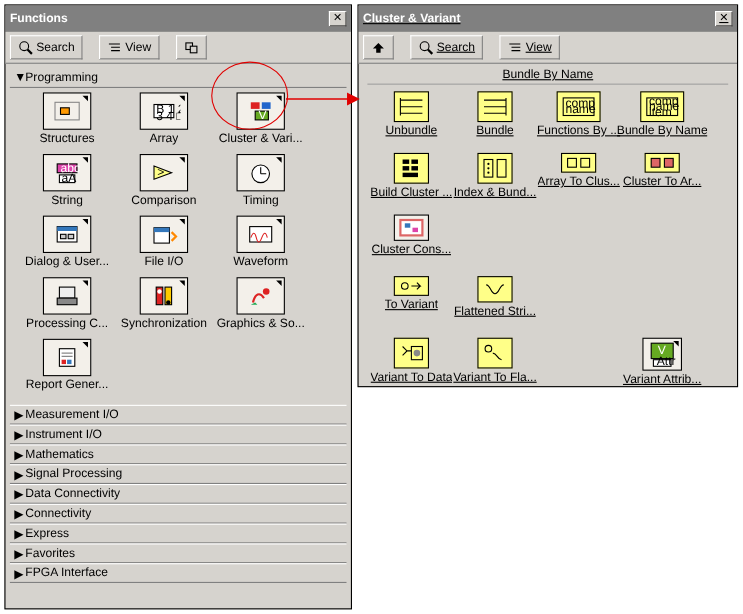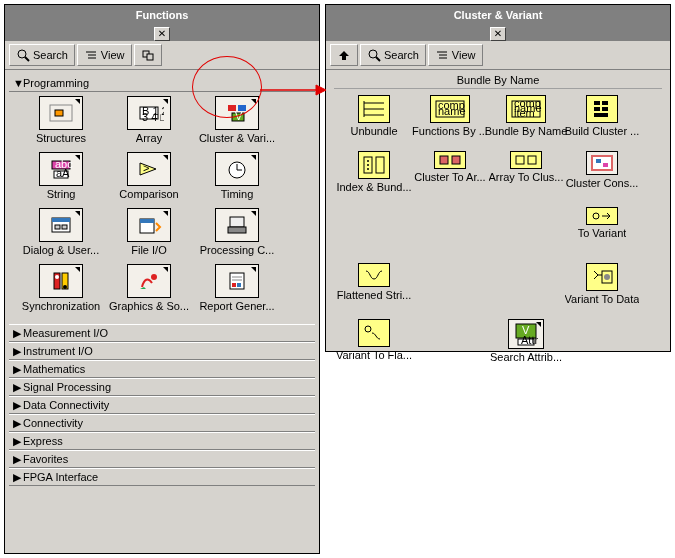--- a/index.html
+++ b/index.html
@@ -1,21 +1,21 @@
 <!DOCTYPE html>
 <html><head>
 <meta charset="utf-8">
 <style>
 * { box-sizing: border-box; margin: 0; padding: 0; font-family: Tahoma, sans-serif; font-size: 11px; }
 body { background: #fff; width: 675px; height: 558px; position: relative; }
 .palette { position: absolute; background: #d6d3ce; border: 1px solid #000; }
-.titlebar { background: #808080; color: #fff; height: 36px; line-height: 20px; padding: 0 4px; display: flex; justify-content: space-between; align-items: center; flex-direction: column; }
+.titlebar { background: #808080; color: #fff; height: 24px; line-height: 20px; padding: 0 4px; display: flex; justify-content: space-between; align-items: center; }
 .titlebar span { font-weight: bold; }
 .close-x { width: 16px; height: 14px; background: #d6d3ce; border: 1px solid #fff; border-right-color: #404040; border-bottom-color: #404040; text-align: center; line-height: 12px; font-size: 10px; cursor: pointer; color: #000; }
-.toolbar { background: #d6d3ce; border-bottom: 1px solid #808080; padding: 3px 4px; display: flex; gap: 2px; }
+.toolbar { background: #d6d3ce; border-bottom: 1px solid #808080; padding: 3px 4px; display: flex; gap: 15px; }
 .tbtn { height: 22px; background: #d6d3ce; border: 1px solid #fff; border-right-color: #808080; border-bottom-color: #808080; padding: 0 6px; display: flex; align-items: center; gap: 3px; cursor: pointer; }
 .tbtn svg { flex-shrink: 0; }
 .content { padding: 4px; }
 .cat-row { display: flex; align-items: center; height: 18px; border-top: 1px solid #fff; border-bottom: 1px solid #808080; padding: 0 4px; cursor: pointer; }
 .cat-row .arrow { width: 10px; display: inline-block; }
 .icon-grid { display: flex; flex-wrap: wrap; padding: 4px 8px; }
 .icon-cell { width: 88px; height: 56px; display: flex; flex-direction: column; align-items: center; justify-content: flex-start; cursor: pointer; }
 .icon-cell-r { width: 76px; }
 .ibox { width: 44px; height: 34px; background: #f3f0ea; border: 1px solid #000; position: relative; display: flex; align-items: center; justify-content: center; }
 .ibox.sub::after { content: ''; position: absolute; top: 2px; right: 2px; width: 0; height: 0; border-left: 5px solid transparent; border-top: 5px solid #000; }
@@ -140,20 +140,29 @@
               <rect x="6" y="6" width="14" height="14" fill="#fff" stroke="#000"></rect>
               <rect x="6" y="6" width="14" height="4" fill="#37b"></rect>
               <path d="M22 10l4 4-4 4" fill="none" stroke="#f80" stroke-width="2"></path>
             </svg>
           </div>
           <div class="ilabel">File I/O</div>
         </div>
       <div class="icon-cell">
           <div class="ibox sub">
             <svg width="30" height="24">
+              <rect x="5" y="5" width="20" height="14" fill="#fff" stroke="#000"></rect>
+              <path d="M6 15q3-8 5 0t5 0 5 0" fill="none" stroke="#d22"></path>
+            </svg>
+          </div>
+          <div class="ilabel">Waveform</div>
+        </div>
+      <div class="icon-cell">
+          <div class="ibox sub">
+            <svg width="30" height="24">
               <rect x="8" y="4" width="14" height="10" fill="#eee" stroke="#000"></rect>
               <rect x="6" y="14" width="18" height="6" fill="#888" stroke="#000"></rect>
             </svg>
           </div>
           <div class="ilabel">Processing C...</div>
         </div>
 
       <div class="icon-cell">
           <div class="ibox sub">
             <svg width="30" height="24">
@@ -220,21 +229,21 @@
         <span class="arrow">▶</span>
         <span>Favorites</span>
       </div>
     <div class="cat-row">
         <span class="arrow">▶</span>
         <span>FPGA Interface</span>
       </div>
   </div>
 </div>
 
-<div class="palette" style="left:325px; top:4px; width:346px; height:348px;">
+<div class="palette" style="left:325px; top:4px; width:346px; height:348px;text-decoration:underline;">
   <div class="titlebar">
     <span>Cluster &amp; Variant</span>
     <div class="close-x">✕</div>
   </div>
   <div class="toolbar">
     <div class="tbtn">
         <svg width="14" height="12">
           <path d="M7 2l5 5h-3v4h-4v-4h-3z" fill="#000"></path>
         </svg>
       </div>
@@ -258,20 +267,31 @@
     <div class="icon-cell icon-cell-r">
         <div class="ibox" style="width:32px;height:28px;background:#ff8">
           <svg width="28" height="24">
             <line x1="4" y1="6" x2="24" y2="6" stroke="#000"></line>
             <line x1="4" y1="12" x2="24" y2="12" stroke="#000"></line>
             <line x1="4" y1="18" x2="24" y2="18" stroke="#000"></line>
             <line x1="4" y1="4" x2="4" y2="20" stroke="#000"></line>
           </svg>
         </div>
         <div class="ilabel">Unbundle</div>
+      </div>
+    <div class="icon-cell icon-cell-r">
+        <div class="ibox" style="width:32px;height:28px;background:#ff8">
+          <svg width="28" height="24">
+            <line x1="4" y1="6" x2="24" y2="6" stroke="#000"></line>
+            <line x1="4" y1="12" x2="24" y2="12" stroke="#000"></line>
+            <line x1="4" y1="18" x2="24" y2="18" stroke="#000"></line>
+            <line x1="24" y1="4" x2="24" y2="20" stroke="#000"></line>
+          </svg>
+        </div>
+        <div class="ilabel">Bundle</div>
       </div>
     <div class="icon-cell icon-cell-r">
         <div class="ibox" style="width:40px;height:28px;background:#ff8">
           <svg width="36" height="24">
             <rect x="4" y="4" width="28" height="16" fill="none" stroke="#000"></rect>
             <text x="6" y="12" font-size="6">comp</text>
             <text x="6" y="18" font-size="6">name</text>
           </svg>
         </div>
         <div class="ilabel">Functions By ...</div>
@@ -308,34 +328,34 @@
             <circle cx="8" cy="8" r="1" fill="#000"></circle>
             <circle cx="8" cy="12" r="1" fill="#000"></circle>
             <circle cx="8" cy="16" r="1" fill="#000"></circle>
           </svg>
         </div>
         <div class="ilabel">Index &amp; Bund...</div>
       </div>
     <div class="icon-cell icon-cell-r">
         <div class="ibox" style="width:32px;height:18px;background:#ff8">
           <svg width="28" height="14">
+            <rect x="4" y="3" width="8" height="8" fill="none" stroke="#000"></rect>
+            <rect x="16" y="3" width="8" height="8" fill="none" stroke="#000"></rect>
+          </svg>
+        </div>
+        <div class="ilabel">Array To Clus...</div>
+      </div>
+    <div class="icon-cell icon-cell-r">
+        <div class="ibox" style="width:32px;height:18px;background:#ff8">
+          <svg width="28" height="14">
             <rect x="4" y="3" width="8" height="8" fill="#d66" stroke="#000"></rect>
             <rect x="16" y="3" width="8" height="8" fill="#d66" stroke="#000"></rect>
           </svg>
         </div>
         <div class="ilabel">Cluster To Ar...</div>
-      </div>
-    <div class="icon-cell icon-cell-r">
-        <div class="ibox" style="width:32px;height:18px;background:#ff8">
-          <svg width="28" height="14">
-            <rect x="4" y="3" width="8" height="8" fill="none" stroke="#000"></rect>
-            <rect x="16" y="3" width="8" height="8" fill="none" stroke="#000"></rect>
-          </svg>
-        </div>
-        <div class="ilabel">Array To Clus...</div>
       </div>
 
     <div class="icon-cell icon-cell-r">
         <div class="ibox" style="width:32px;height:24px">
           <svg width="28" height="20">
             <rect x="4" y="3" width="20" height="14" fill="#fff" stroke="#d66" stroke-width="2"></rect>
             <rect x="8" y="6" width="5" height="4" fill="#37b"></rect>
             <rect x="15" y="10" width="5" height="4" fill="#d4a"></rect>
           </svg>
         </div>
@@ -387,21 +407,21 @@
     <div class="icon-cell icon-cell-r"></div>
     <div class="icon-cell icon-cell-r">
         <div class="ibox sub" style="width:36px;height:30px">
           <svg width="32" height="26">
             <rect x="6" y="3" width="20" height="14" fill="#6a2" stroke="#000"></rect>
             <text x="12" y="13" font-size="8" fill="#fff">V</text>
             <rect x="8" y="18" width="16" height="6" fill="#fff" stroke="#000"></rect>
             <text x="11" y="23" font-size="6">Attr</text>
           </svg>
         </div>
-        <div class="ilabel">Search Attrib...</div>
+        <div class="ilabel">Variant Attrib...</div>
       </div>
   </div>
 </div>
 
 <div class="highlight-circle" style="left:192px; top:56px; width:70px; height:62px;"></div>
 <svg class="red-arrow" style="left:258px; top:80px;" width="70" height="20">
   <line x1="2" y1="10" x2="58" y2="10" stroke="#e00000" stroke-width="1.5"></line>
   <polygon points="58,5 68,10 58,15"></polygon>
 </svg>
 

